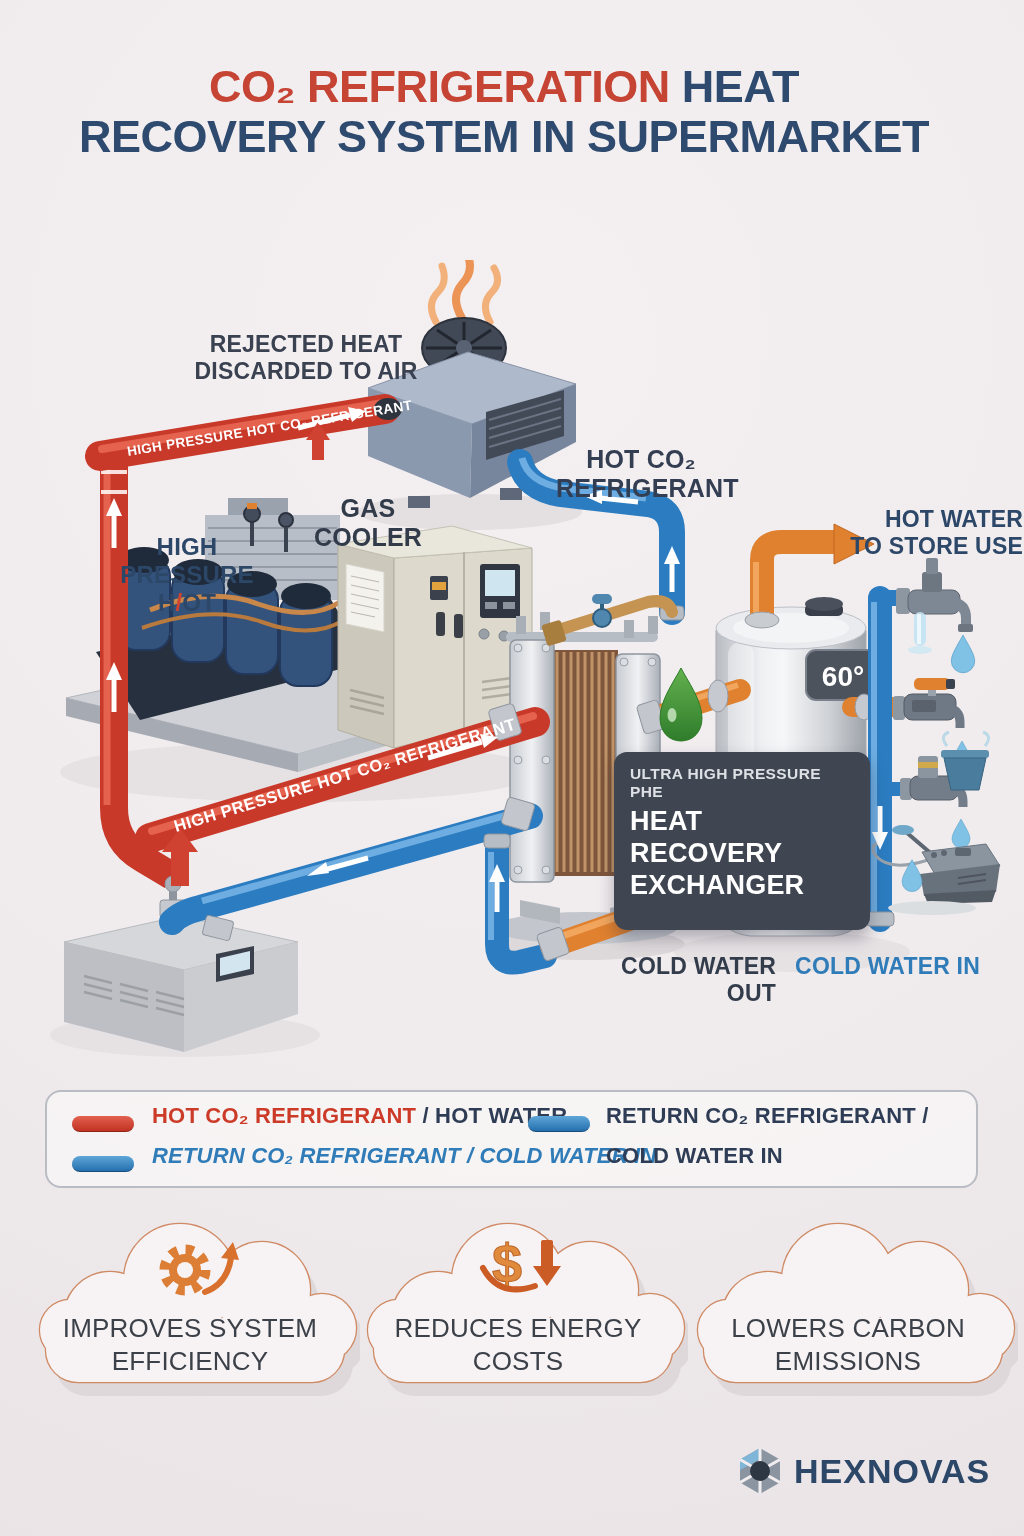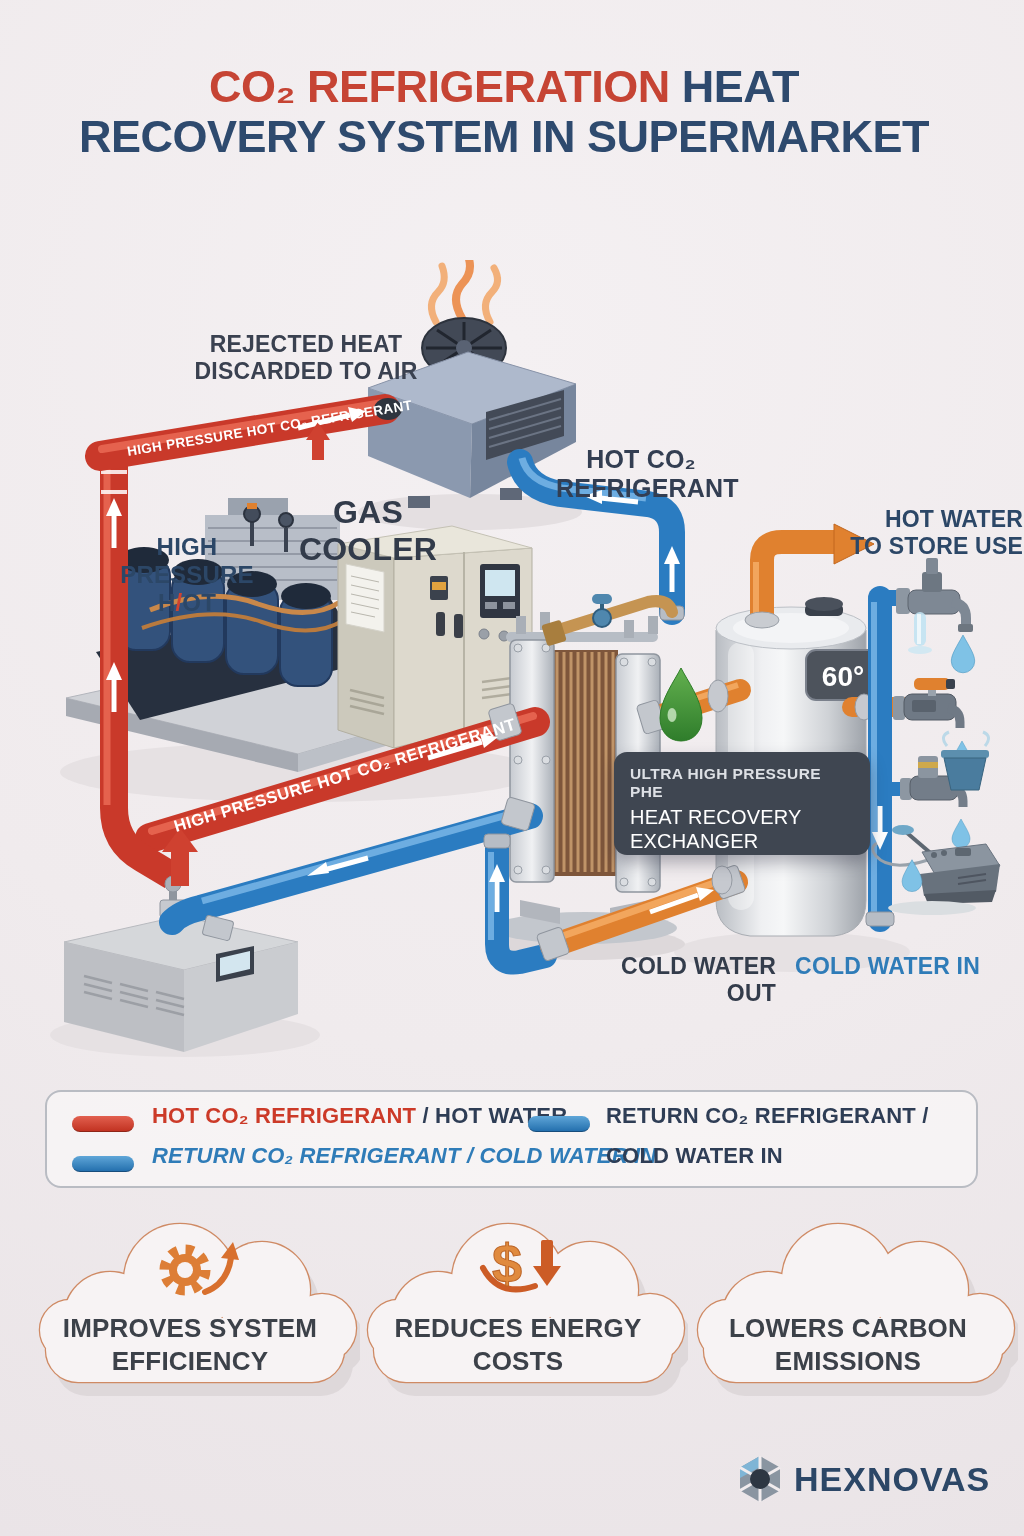--- a/index.html
+++ b/index.html
@@ -9,41 +9,41 @@
   .abs{position:absolute;}
   .lbl{font-weight:700;line-height:1.16;letter-spacing:.2px;text-align:right;}
   .center{text-align:center;margin-top:35px;}
   
   .title{left:0;top:62px;width:1008px;text-align:center;font-weight:800;letter-spacing:-.5px;}
   .t1,.t2{font-size:45px;line-height:1.12;}
   .red{color:#c64434;}
   .navy{color:#2e4a6e;}
   
   .badge{left:614px;top:752px;width:256px;background:#3f4651;border-radius:13px;
-         padding:13px 16px 2px 16px;box-sizing:border-box;color:#fff;
+         padding:13px 16px 28px 16px;box-sizing:border-box;color:#fff;
          box-shadow:0 8px 16px rgba(45,45,65,.35);}
   .badge .b1{font-size:15.5px;font-weight:700;letter-spacing:.4px;color:#dde0e5;margin-bottom:5px;}
-  .badge .b2{font-size:20px;font-weight:400;line-height:1.18;letter-spacing:.2px;}
+  .badge .b2{font-size:27px;font-weight:700;line-height:1.18;letter-spacing:.2px;}
   
   .legend-box{left:45px;top:1090px;width:933px;height:98px;border:2px solid #b9bcc3;
               border-radius:16px;background:rgba(253,251,252,.55);box-sizing:border-box;}
   .pill{width:62px;height:15px;border-radius:8px;}
   .pill.hot{background:linear-gradient(#e2604f,#c23322);border-bottom:1px solid #8e2517;}
   .pill.ret{background:linear-gradient(#5fa6d8,#2470ae);border-bottom:1px solid #174d7c;}
   .leg-t{font-size:22px;font-weight:700;letter-spacing:.2px;white-space:nowrap;}
   .leg-red{color:#cc3a28;}
   .leg-navy{color:#2e3d55;}
   .leg-blue{color:#2f7cb8;font-style:italic;}
   
   .cloud{width:330px;height:190px;}
   .cloud-icon{position:absolute;top:12px;left:0;right:0;display:flex;justify-content:center;}
   .cloud-text{position:absolute;top:94px;left:0;right:10px;text-align:center;
-              font-size:26px;font-weight:700;color:#3c4149;line-height:1.25;letter-spacing:.2px;}
+              font-size:26px;font-weight:400;color:#3c4149;line-height:1.25;letter-spacing:.2px;}
   
-  .brand{left:737px;top:1446px;display:flex;align-items:center;gap:11px;margin-top:8px;}
+  .brand{left:737px;top:1446px;display:flex;align-items:center;gap:11px;}
   .brand-name{font-size:34px;font-weight:800;color:#2c4767;letter-spacing:1px;}
 </style>
 </head>
 <body>
 
 <div class="page">
 
   <div class="abs title">
     <div class="t1">
       <span class="red">CO₂ REFRIGERATION</span>
@@ -399,21 +399,21 @@
 
     <text transform="translate(128,196) rotate(-9.3)" font-size="13.5" font-weight="bold" fill="#ffffff" letter-spacing=".4">HIGH PRESSURE HOT CO₂ REFRIGERANT</text>
     <text transform="translate(176,572) rotate(-16.8)" font-size="16.5" font-weight="bold" fill="#ffffff" letter-spacing=".6">HIGH PRESSURE HOT CO₂ REFRIGERANT</text>
   </svg>
 
   <div class="abs lbl center" style="left:186px;top:296px;width:240px;font-size:23px;color:#3a4150">
     <div>REJECTED HEAT</div>
     <div>DISCARDED TO AIR</div>
   </div>
 
-  <div class="abs lbl center" style="left:288px;top:459px;width:160px;font-size:32px;color:#323b4a">GAS COOLER</div>
+  <div class="abs lbl center" style="left:288px;top:459px;width:160px;font-size:25px;color:#323b4a">GAS COOLER</div>
 
   <div class="abs lbl center" style="left:120px;top:498px;width:134px;font-size:24px;color:#2c4767">
     <div>HIGH</div>
     <div>PRESSURE</div>
     <div><span>H</span><span style="color:#cf4331">/</span><span>OT</span></div>
   </div>
 
   <div class="abs lbl center" style="left:556px;top:410px;width:170px;font-size:25px;color:#333e52">
     <div>HOT CO₂</div>
     <div>REFRIGERANT</div>

